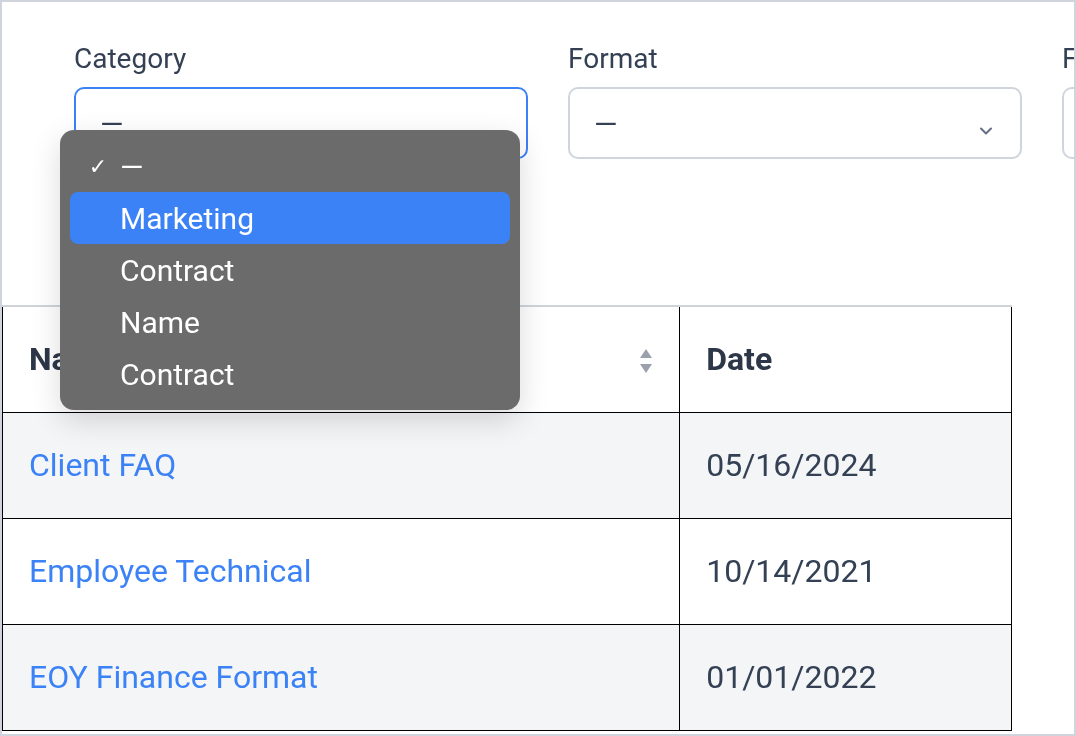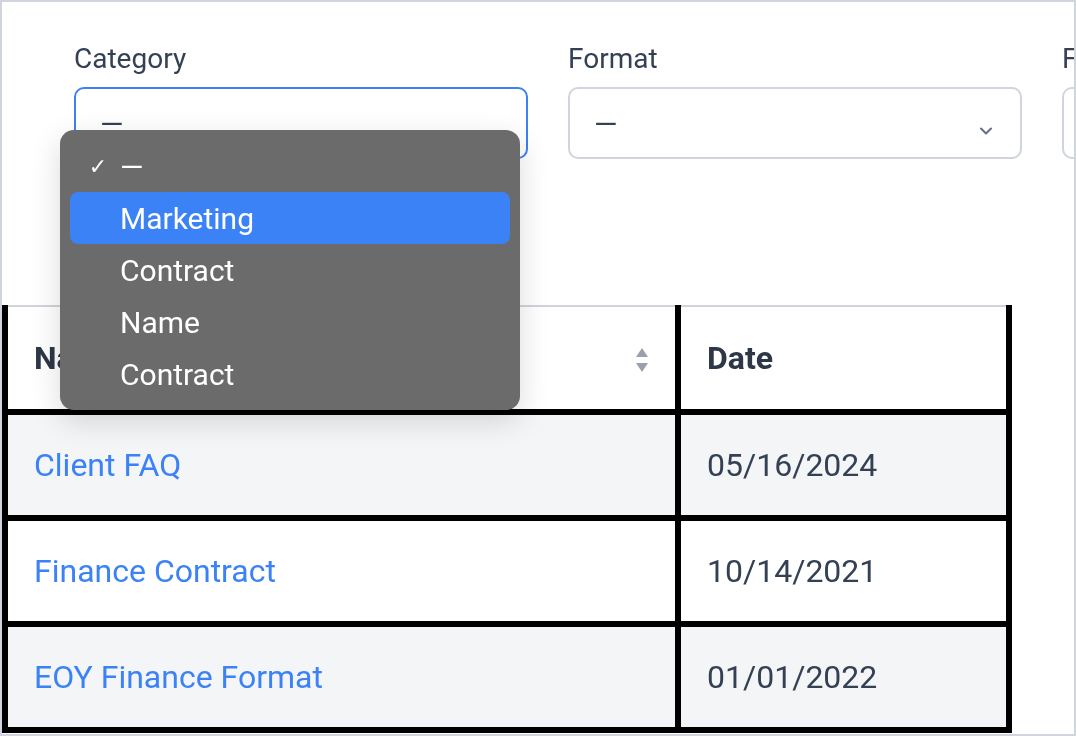--- a/index.html
+++ b/index.html
@@ -107,21 +107,21 @@
       white-space: nowrap;
     }
     .table-container {
       margin-top: 146px;
     }
     table {
       border-collapse: collapse;
       width: 1010px;
     }
     th, td {
-      border: 6px solid #000000;
+      border: 1px solid #000000;
       text-align: left;
       padding: 0 26px;
       height: 106px;
       vertical-align: middle;
     }
     th {
       font-size: 32px;
       font-weight: 700;
       color: #2d3748;
       background: #ffffff;
@@ -237,21 +237,21 @@
     </thead>
     <tbody>
       <tr class="striped">
         <td class="name-cell">
           <a>Client FAQ</a>
         </td>
         <td class="date-cell">05/16/2024</td>
       </tr>
       <tr>
         <td class="name-cell">
-          <a>Finance Contract</a>
+          <a>Employee Technical</a>
         </td>
         <td class="date-cell">10/14/2021</td>
       </tr>
       <tr class="striped">
         <td class="name-cell">
           <a>EOY Finance Format</a>
         </td>
         <td class="date-cell">01/01/2022</td>
       </tr>
     </tbody>

